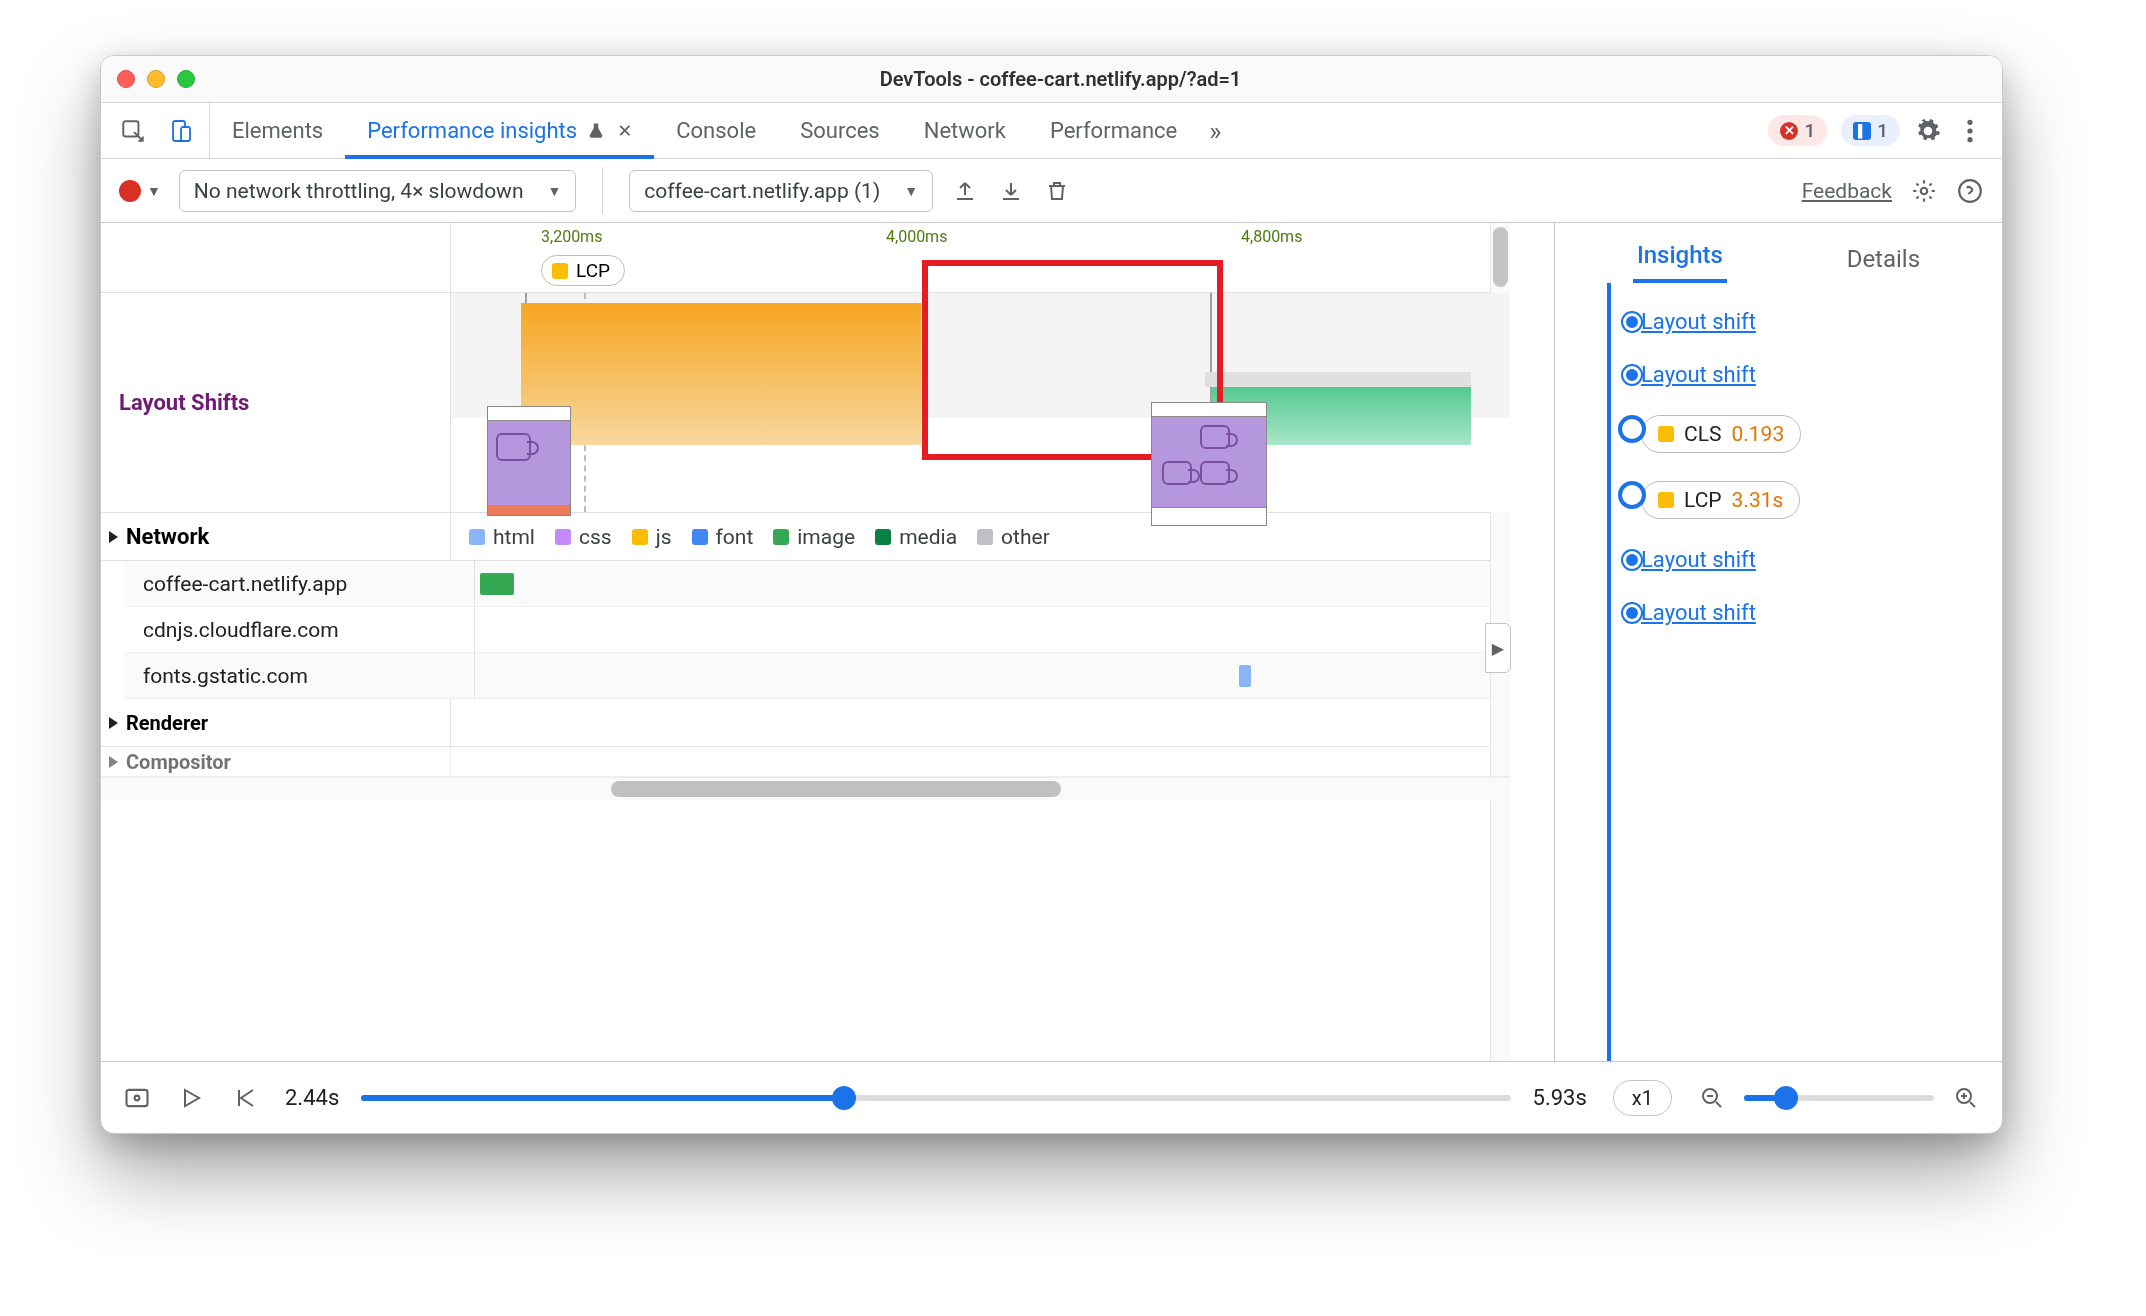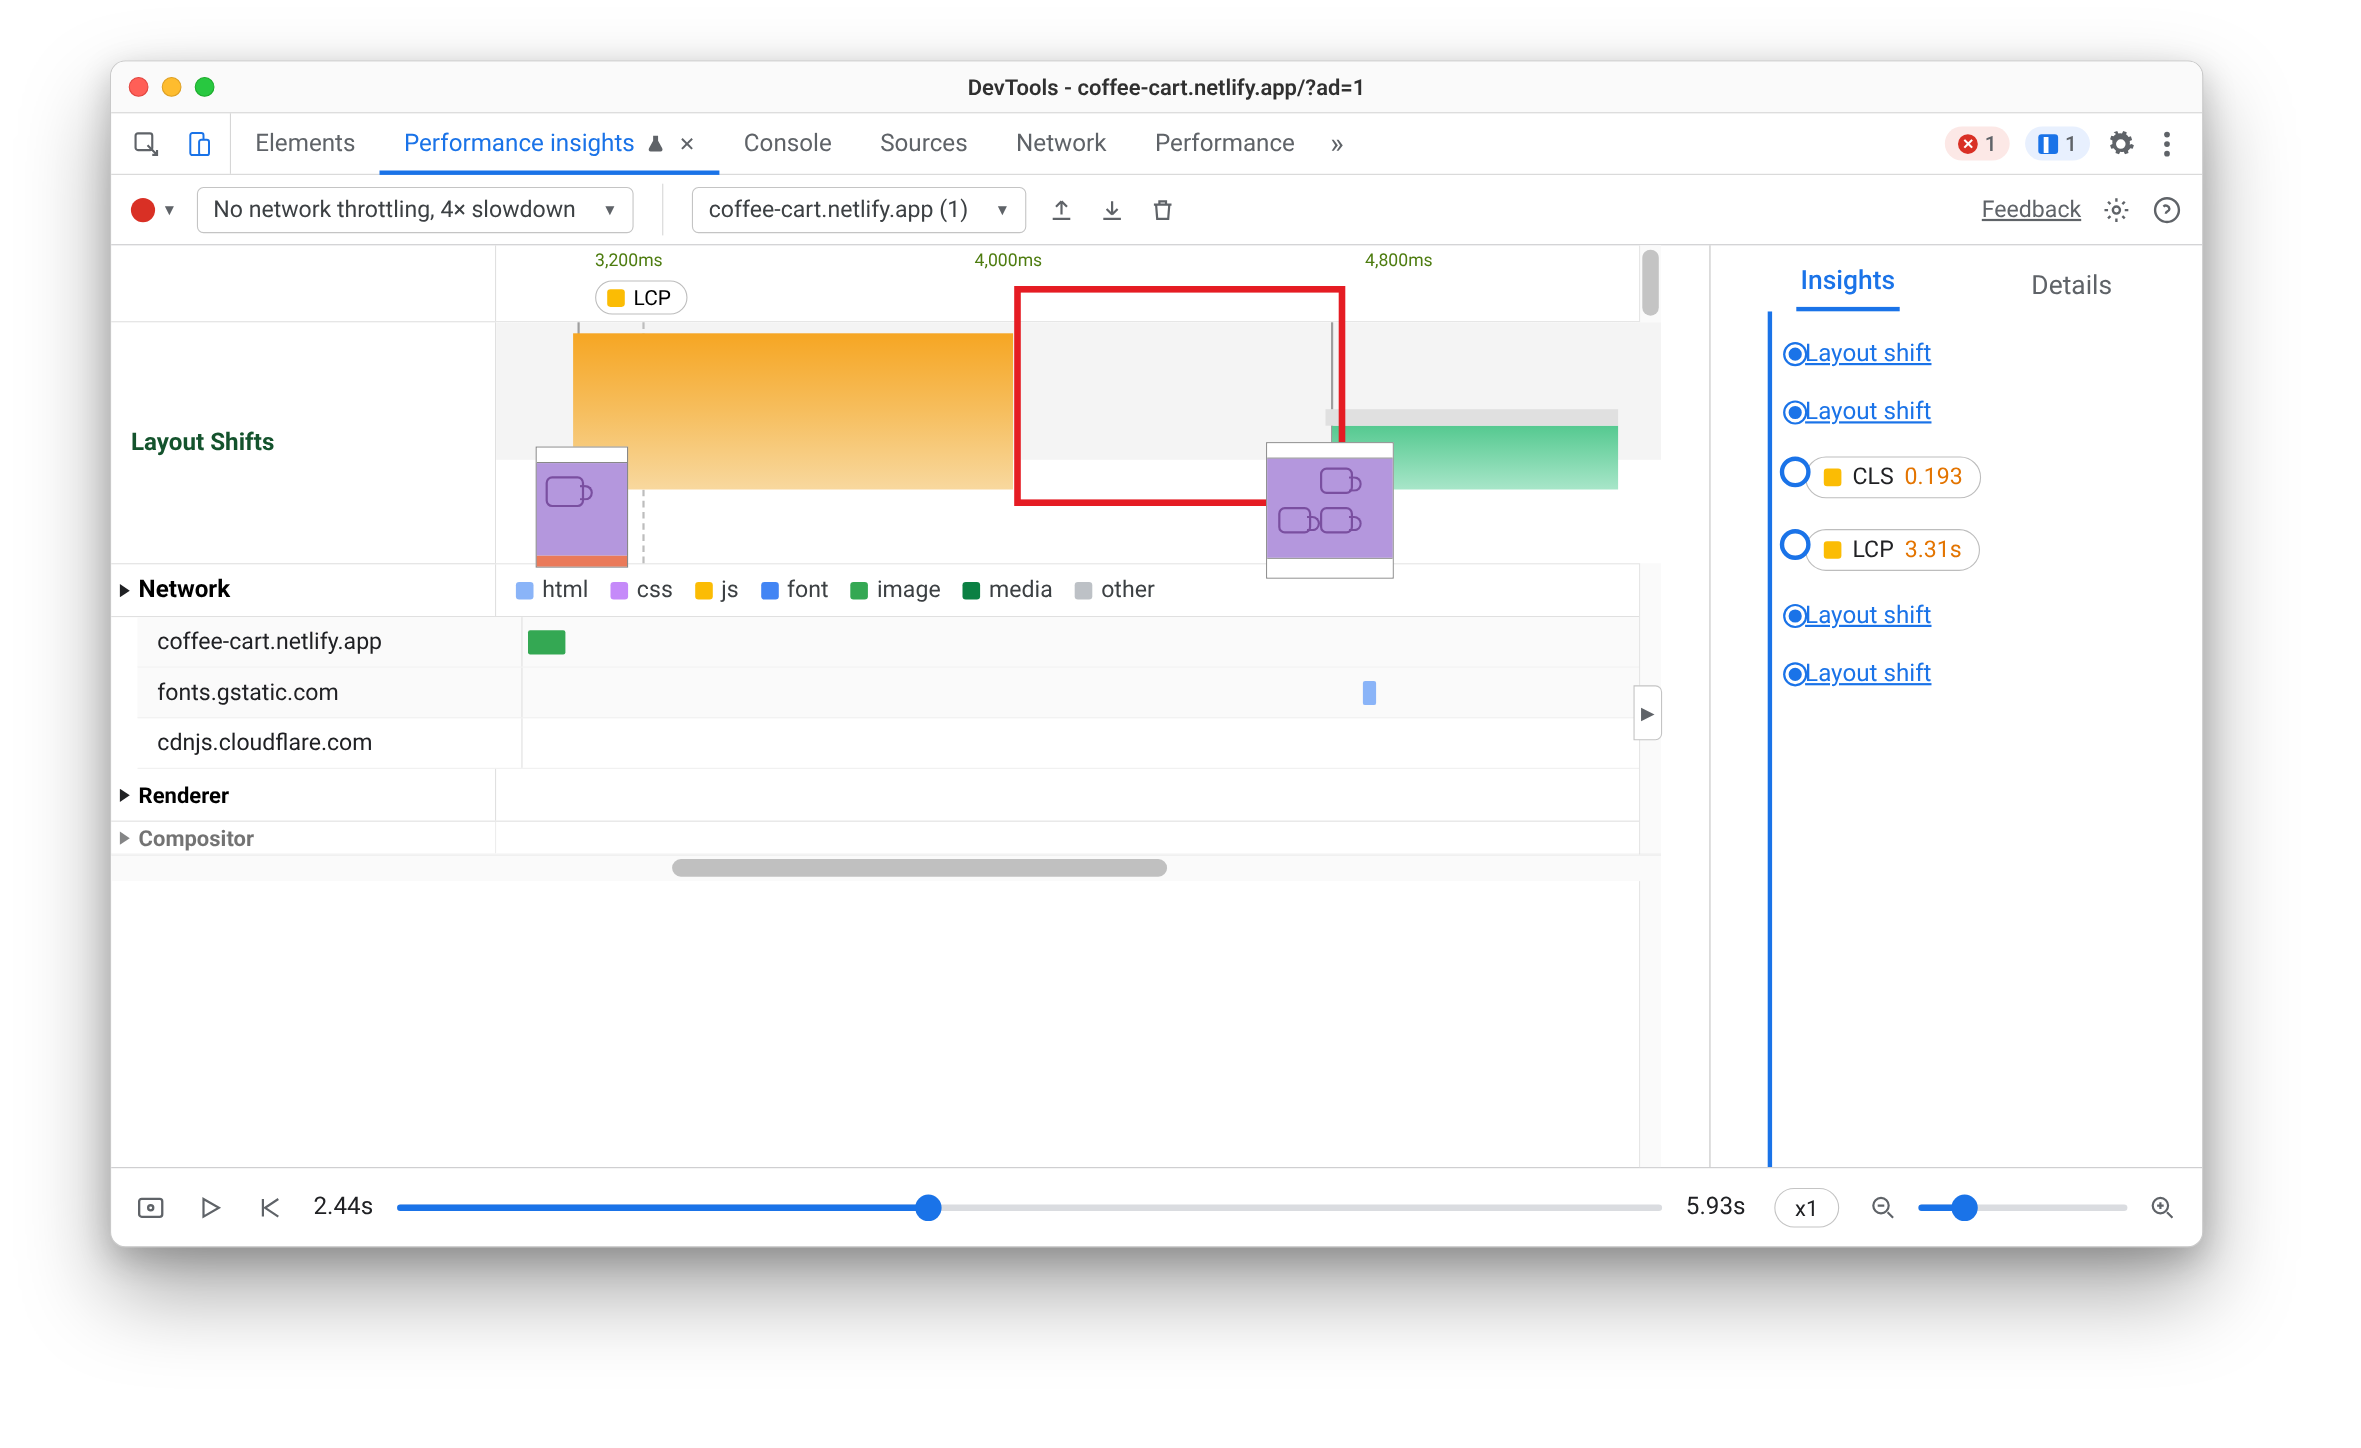--- a/index.html
+++ b/index.html
@@ -54,21 +54,21 @@
 
 .ruler-row { height: 70px; display:flex; border-bottom:1px solid #e0e0e0;}
 .left-gutter { width: 350px; border-right:1px solid #e0e0e0; flex-shrink:0; }
 .ruler-area { flex:1; position:relative; }
 .ruler-area .tick { position:absolute; top:4px; font-size:16px; color:#4d7c0f;}
 .lcp-badge { position:absolute; top:32px; left:90px; display:flex; align-items:center; gap:8px; border:1px solid #bdbdbd; border-radius:18px; padding:3px 14px 3px 10px; font-size:19px; background:#fff;}
 .sq { width:16px; height:16px; border-radius:3px; display:inline-block;}
 
 
 .lshift-row { height: 220px; display:flex; border-bottom:1px solid #e0e0e0;}
-.lshift-row .left-gutter { display:flex; align-items:center; padding-left:18px; font-size:22px; font-weight:700; color:#14532d;}
+.lshift-row .left-gutter { display:flex; align-items:center; padding-left:18px; font-size:22px; font-weight:700; color:#701a75;}
 .lshift-area { flex:1; position:relative; background:#fff;}
 .lshift-area .greybg{position:absolute;top:0;bottom:94px;left:0;width:100%;background:linear-gradient(#f4f4f4,#f4f4f4);}
 .orange-block { position:absolute; top:10px; height:142px; background:linear-gradient(#f6a623,#f6be5e,#f8d89e);}
 .green-block { position:absolute; top:94px; height:58px; background:linear-gradient(#55c990,#a8e6c9);}
 .green-block::before{content:"";position:absolute;top:-15px;left:-6px;right:0;height:15px;background:#e0e0e0;}
 .red-box { position:absolute; border:6px solid #e51c23; background:transparent;}
 .vline{position:absolute;top:0;bottom:0;width:0;border-left:2px dashed #bdbdbd;}
 .vline.solid{border-left:2px solid #9e9e9e;}
 .thumb { position:absolute; width:84px; height:110px; border:1px solid #888; background:#eee; display:flex; flex-direction:column;}
 .thumb .tb-top{height:14px;background:#fff;border-bottom:1px solid #888;}
@@ -315,29 +315,29 @@
           </div>
       </div>
 
       <div id="netrows">
           <div class="net-row alt">
             <div class="left-gutter">coffee-cart.netlify.app</div>
             <div class="track">
               <div class="bar" style="left: 5px; width: 34px; background: rgb(52, 168, 83);"></div>
             </div>
           </div>
+          <div class="net-row">
+            <div class="left-gutter">cdnjs.cloudflare.com</div>
+            <div class="track"></div>
+          </div>
           <div class="net-row alt">
             <div class="left-gutter">fonts.gstatic.com</div>
             <div class="track">
               <div class="bar" style="left: 764px; width: 12px; background: rgb(138, 180, 248);"></div>
             </div>
-          </div>
-          <div class="net-row">
-            <div class="left-gutter">cdnjs.cloudflare.com</div>
-            <div class="track"></div>
           </div>
         </div>
 
       <div class="rend-row">
         <div class="left-gutter">
             <span class="tri"></span>
             <span>Renderer</span>
           </div>
         <div class="track"></div>
       </div>

